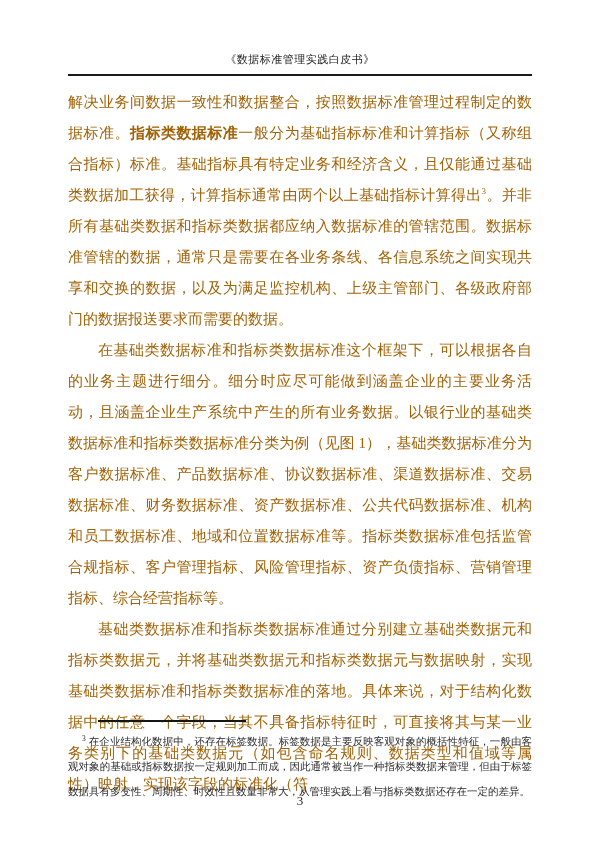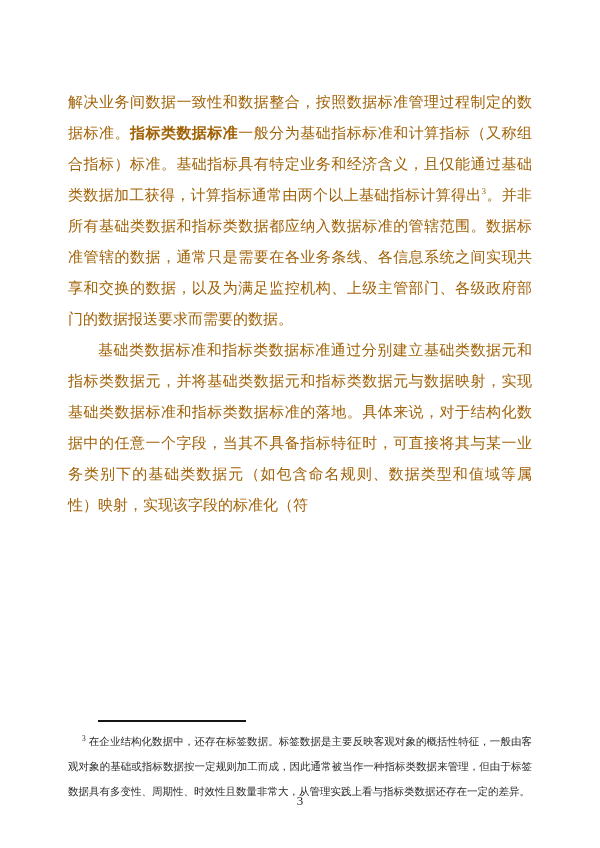--- a/index.html
+++ b/index.html
@@ -83,23 +83,27 @@
     text-align: center;
     font-size: 13px;
     color: #1c1c1c;
   }
 </style>
 </head>
 <body>
 
 <div class="page">
 
+  <div class="header">
+    <span>《数据标准管理实践白皮书》</span>
+  </div>
 
   <div class="body-text">
     <p><span>解决业务间数据一致性和数据整合，按照数据标准管理过程制定的数据标准。</span><span class="bold-term">指标类数据标准</span><span>一般分为基础指标标准和计算指标（又称组合指标）标准。基础指标具有特定业务和经济含义，且仅能通过基础类数据加工获得，计算指标通常由两个以上基础指标计算得出</span><sup class="fn-ref">3</sup><span>。并非所有基础类数据和指标类数据都应纳入数据标准的管辖范围。数据标准管辖的数据，通常只是需要在各业务条线、各信息系统之间实现共享和交换的数据，以及为满足监控机构、上级主管部门、各级政府部门的数据报送要求而需要的数据。</span></p>
+    <p class="para-indent">在基础类数据标准和指标类数据标准这个框架下，可以根据各自的业务主题进行细分。细分时应尽可能做到涵盖企业的主要业务活动，且涵盖企业生产系统中产生的所有业务数据。以银行业的基础类数据标准和指标类数据标准分类为例（见图 1），基础类数据标准分为客户数据标准、产品数据标准、协议数据标准、渠道数据标准、交易数据标准、财务数据标准、资产数据标准、公共代码数据标准、机构和员工数据标准、地域和位置数据标准等。指标类数据标准包括监管合规指标、客户管理指标、风险管理指标、资产负债指标、营销管理指标、综合经营指标等。</p>
     <p class="para-indent">基础类数据标准和指标类数据标准通过分别建立基础类数据元和指标类数据元，并将基础类数据元和指标类数据元与数据映射，实现基础类数据标准和指标类数据标准的落地。具体来说，对于结构化数据中的任意一个字段，当其不具备指标特征时，可直接将其与某一业务类别下的基础类数据元（如包含命名规则、数据类型和值域等属性）映射，实现该字段的标准化（符</p>
   </div>
 
   <div class="footnote">
     <div class="fn-sep"></div>
     <div class="fn-body"><sup class="fn-marker">3</sup><span>在企业结构化数据中，还存在标签数据。标签数据是主要反映客观对象的概括性特征，一般由客观对象的基础或指标数据按一定规则加工而成，因此通常被当作一种指标类数据来管理，但由于标签数据具有多变性、周期性、时效性且数量非常大，从管理实践上看与指标类数据还存在一定的差异。</span></div>
   </div>
 
   <div class="page-number">3</div>
 

